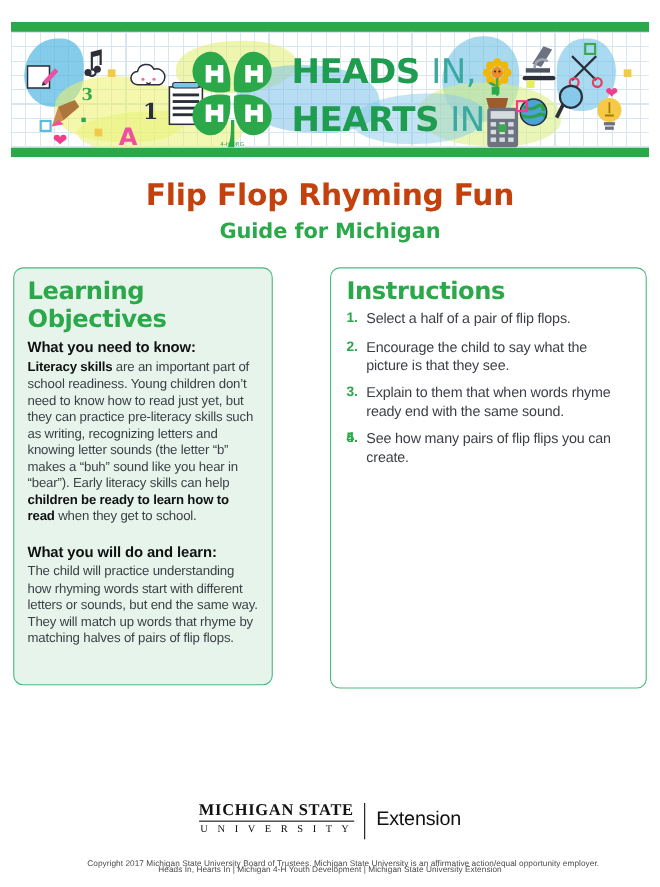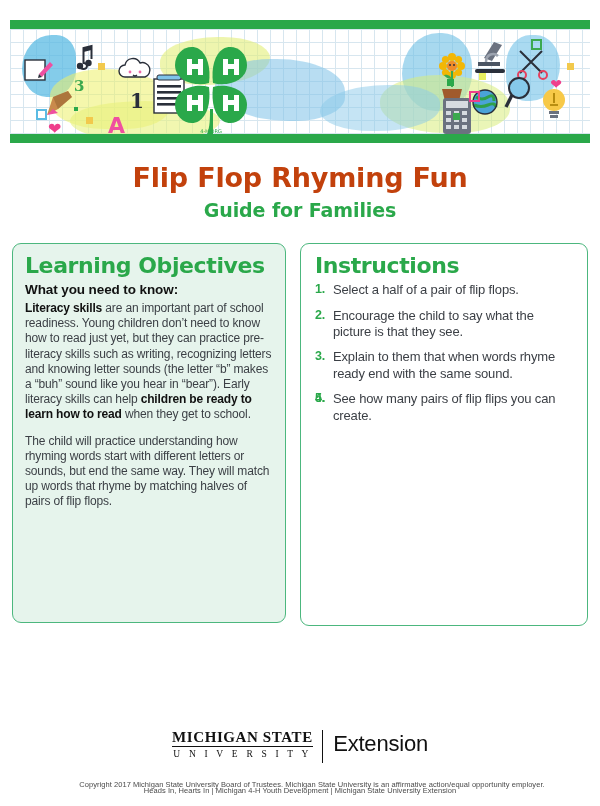--- a/index.html
+++ b/index.html
@@ -56,21 +56,21 @@
     position:absolute;left:0;right:0;top:199px;text-align:center;
     font-family:"DejaVu Sans", sans-serif;
     font-size:19px;font-weight:bold;color:#2aa84a;letter-spacing:-0.1px;
   }
   
   .panel{
     position:absolute;top:243px;
     border:1.5px solid #4cb77e;border-radius:9px;
     box-sizing:border-box;
   }
-  .panel-left{left:12px;width:274px;height:380px;background:#e6f4ec;padding:9px 12px 8px 12px;}
+  .panel-left{left:12px;width:236px;height:380px;background:#e6f4ec;padding:9px 12px 8px 12px;}
   .panel-right{left:300px;width:288px;height:383px;background:#ffffff;padding:9px 12px 8px 14px;}
   .panel-head{
     font-family:"DejaVu Sans", sans-serif;
     font-size:22px;font-weight:bold;color:#2aa84a;
     letter-spacing:-0.4px;margin:0 0 4px 0;line-height:1.15;
   }
   .sub-head{
     font-size:13.5px;font-weight:bold;color:#111;margin:4px 0 2px 0;
     line-height:1.25;letter-spacing:-0.1px;
   }
@@ -100,21 +100,21 @@
     font-size:15px;font-weight:bold;letter-spacing:0.6px;color:#111;
     border-bottom:1.4px solid #111;padding-bottom:0px;line-height:17px;
   }
   .msu-bottom{
     font-family:"Liberation Serif", serif;
     font-size:9.5px;letter-spacing:3.2px;color:#111;line-height:13px;padding-top:1px;
   }
   .msu-divider{width:1.4px;background:#111;height:33px;margin-top:1px;}
   .msu-ext{
     font-family:"Liberation Sans", sans-serif;
-    font-size:22px;color:#111;padding-left:10px;line-height:30px;letter-spacing:-0.2px;
+    font-size:18px;color:#111;padding-left:10px;line-height:30px;letter-spacing:-0.2px;
   }
   .fineprint{
     position:absolute;left:0;right:0;text-align:center;color:#4a4a4a;
     font-size:7.5px;letter-spacing:0.05px;
   }
   .fine1{top:770px;margin-top:16px;}
   .fine2{top:780px;font-size:7.5px;padding-left:24px;}
 </style>
 </head>
 <body>
@@ -187,20 +187,30 @@
       </g>
       <g fill="#ffffff">
         <path d="M22 22h5v5h6v-5h5v16h-5v-6h-6v6h-5z"></path>
         <path d="M58 22h5v5h6v-5h5v16h-5v-6h-6v6h-5z"></path>
         <path d="M22 58h5v5h6v-5h5v16h-5v-6h-6v6h-5z"></path>
         <path d="M58 58h5v5h6v-5h5v16h-5v-6h-6v6h-5z"></path>
       </g>
       <text x="46" y="96" text-anchor="middle" font-family="DejaVu Sans, sans-serif" font-size="5" fill="#2aa84a">4-H.ORG</text>
     </svg>
 
+    <div class="wordmark">
+      <div class="wm-line">
+        <span class="wm-bold">HEADS</span>
+        <span class="wm-light">IN,</span>
+      </div>
+      <div class="wm-line">
+        <span class="wm-bold">HEARTS</span>
+        <span class="wm-light">IN</span>
+      </div>
+    </div>
 
     <svg class="deco" style="right:122px;top:24px;" width="32" height="50" viewBox="0 0 32 50">
       <g fill="#f2b705">
           <circle cx="16" cy="13" r="5"></circle>
         <circle cx="16" cy="4" r="4"></circle>
           <circle cx="16" cy="22" r="4"></circle>
           <circle cx="7" cy="13" r="4"></circle>
           <circle cx="25" cy="13" r="4"></circle>
         <circle cx="9.5" cy="6.5" r="3.6"></circle>
           <circle cx="22.5" cy="6.5" r="3.6"></circle>
@@ -259,27 +269,28 @@
     <span class="deco sq hollow" style="right:48px;top:10px;border-color:#3ba94e;"></span>
     <span class="deco sq" style="right:136px;top:50px;background:#2aa84a;"></span>
     <span class="deco sq" style="right:104px;top:44px;background:#e8ee5e;"></span>
     <span class="deco sq hollow" style="right:110px;top:62px;border-color:#ef3f8c;"></span>
     <span class="deco sq" style="right:16px;top:34px;background:#f2c94c;"></span>
     <span class="deco sq" style="right:130px;top:84px;background:#3ba94e;"></span>
   </div>
 </div>
 
 <div class="title">Flip Flop Rhyming Fun</div>
-<div class="subtitle">Guide for Families</div>
+<div class="subtitle">Guide for Michigan</div>
 
 <div class="panel panel-left">
   <div class="panel-head">Learning Objectives</div>
   <div class="sub-head">What you need to know:</div>
   <p class="body-text"><b>Literacy skills</b><span> are an important part of school readiness. Young children don’t need to know how to read just yet, but they can practice pre-literacy skills such as writing, recognizing letters and knowing letter sounds (the letter “b” makes a “buh” sound like you hear in “bear”). Early literacy skills can help </span><b>children be ready to learn how to read</b><span> when they get to school.</span></p>
   <div class="spacer"></div>
+  <div class="sub-head">What you will do and learn:</div>
   <p class="body-text">The child will practice understanding how rhyming words start with different letters or sounds, but end the same way. They will match up words that rhyme by matching halves of pairs of flip flops.</p>
 </div>
 
 <div class="panel panel-right">
   <div class="panel-head">Instructions</div>
   <ol class="instructions">
     <li><span class="num">1.</span><span>Select a half of a pair of flip flops.</span></li>
     <li><span class="num">2.</span><span>Encourage the child to say what the picture is that they see.</span></li>
     <li><span class="num">3.</span><span>Explain to them that when words rhyme ready end with the same sound.</span></li>
     <li><span class="num">4.</span></li>

